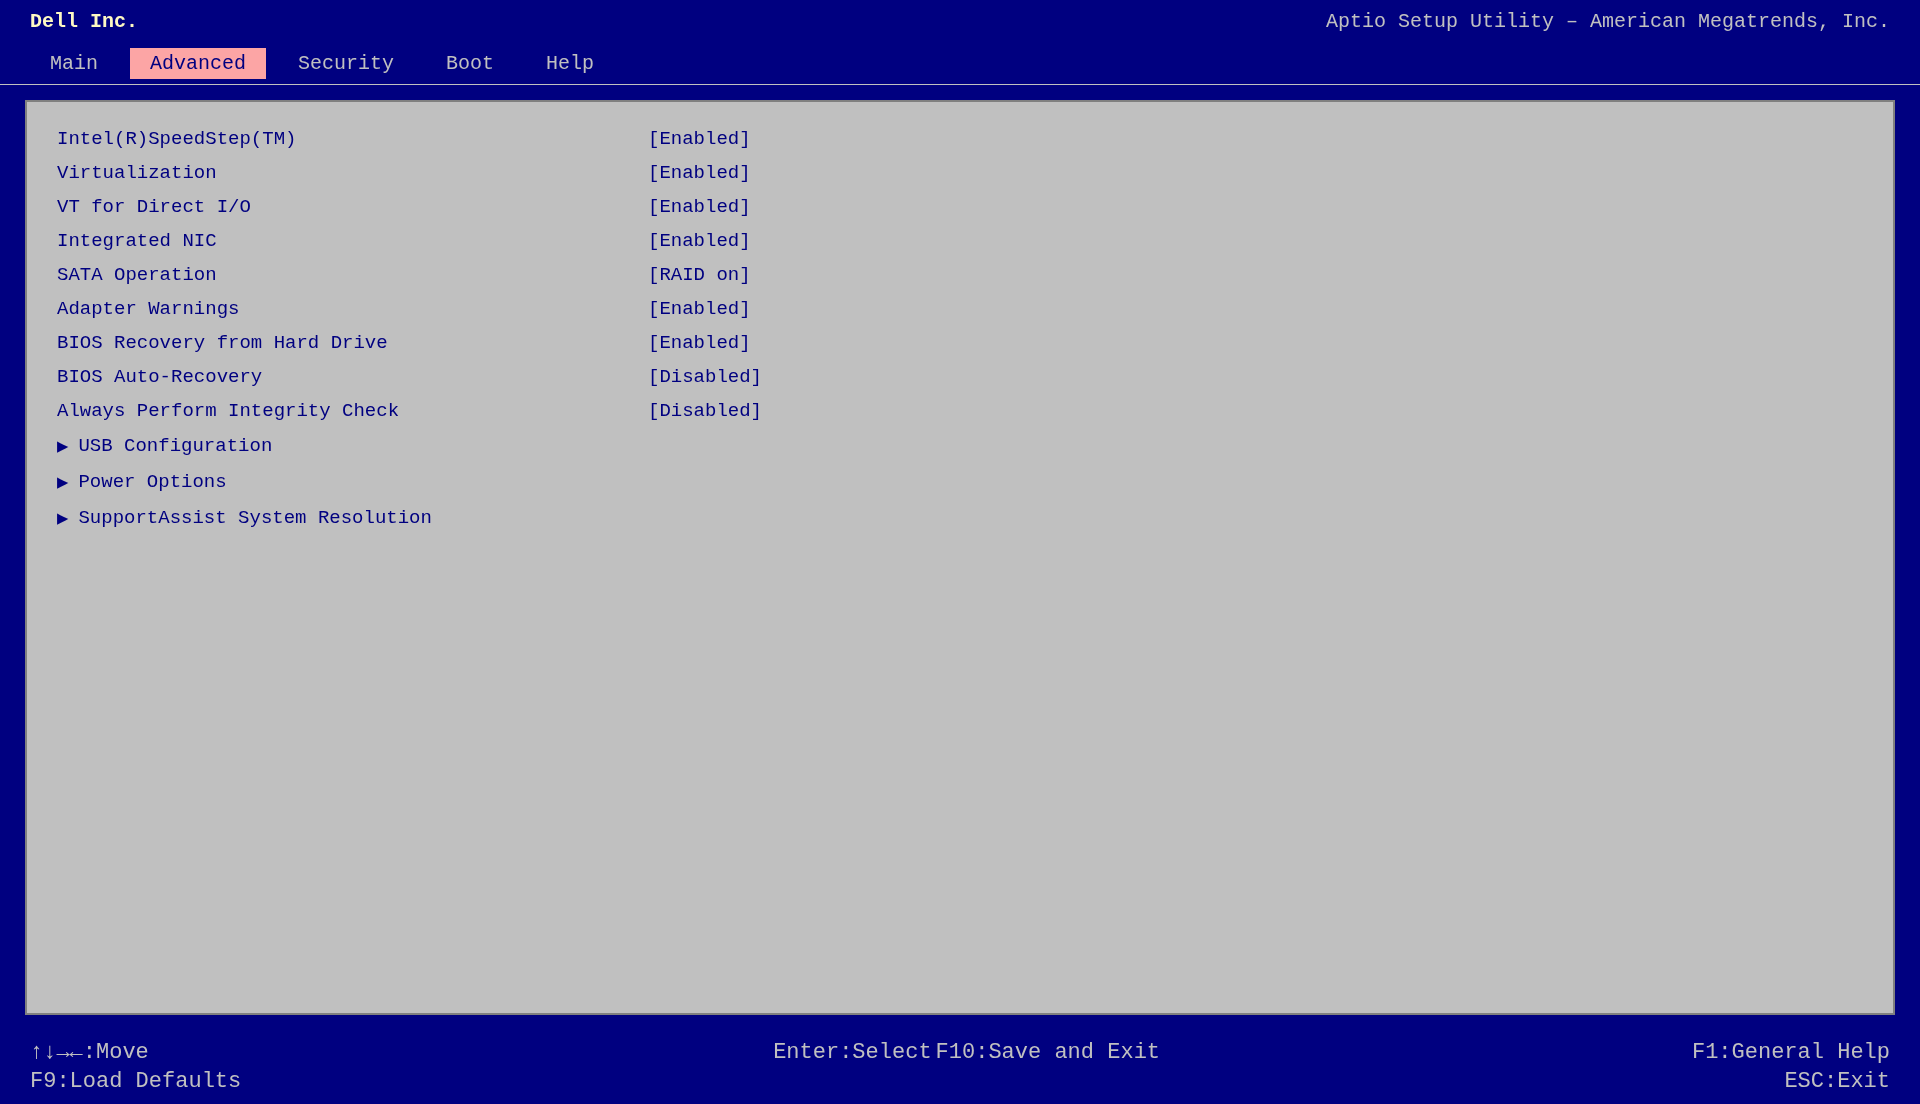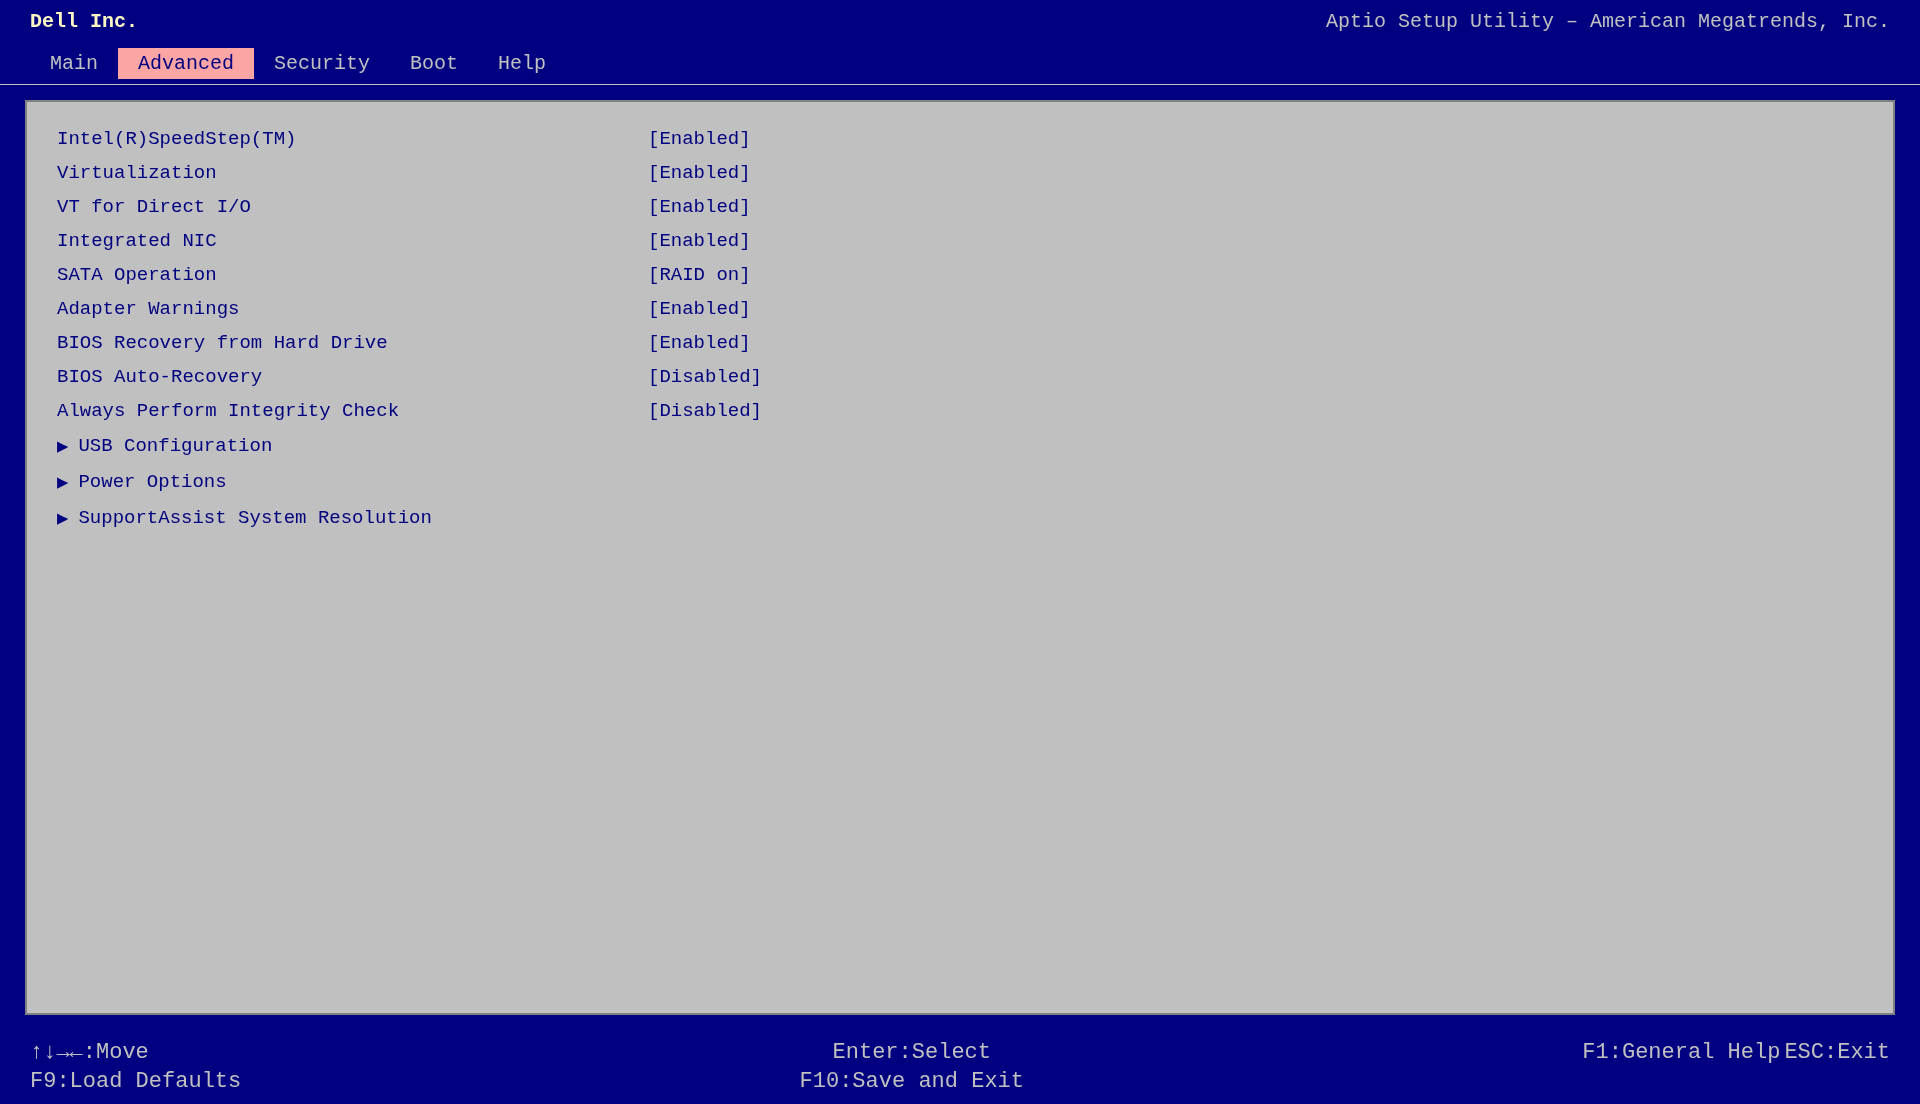--- a/index.html
+++ b/index.html
@@ -35,21 +35,21 @@
       font-weight: bold;
     }
 
     .top-bar .utility-title {
       color: #c0c0c0;
     }
 
     .menu-bar {
       background-color: #000080;
       display: flex;
-      gap: 0;
+      gap: 12px;
       padding: 5px 30px 5px 30px;
       border-bottom: 1px solid #c0c0c0;
     }
 
     .menu-item {
       color: #c0c0c0;
       padding: 4px 20px;
       cursor: pointer;
       font-size: 20px;
     }
@@ -115,28 +115,28 @@
     }
 
     .bottom-bar .left-hints {
       display: flex;
       flex-direction: column;
       gap: 4px;
     }
 
     .bottom-bar .center-hints {
       display: flex;
-      flex-direction: column;
+      flex-direction: row;
       gap: 4px;
       text-align: center;
     }
 
     .bottom-bar .right-hints {
       display: flex;
-      flex-direction: row;
+      flex-direction: column;
       gap: 4px;
       text-align: right;
     }
   </style>
 </head>
 <body>
 
 <div class="top-bar">
   <span class="brand">Dell Inc.</span>
   <span class="utility-title">Aptio Setup Utility – American Megatrends, Inc.</span>

